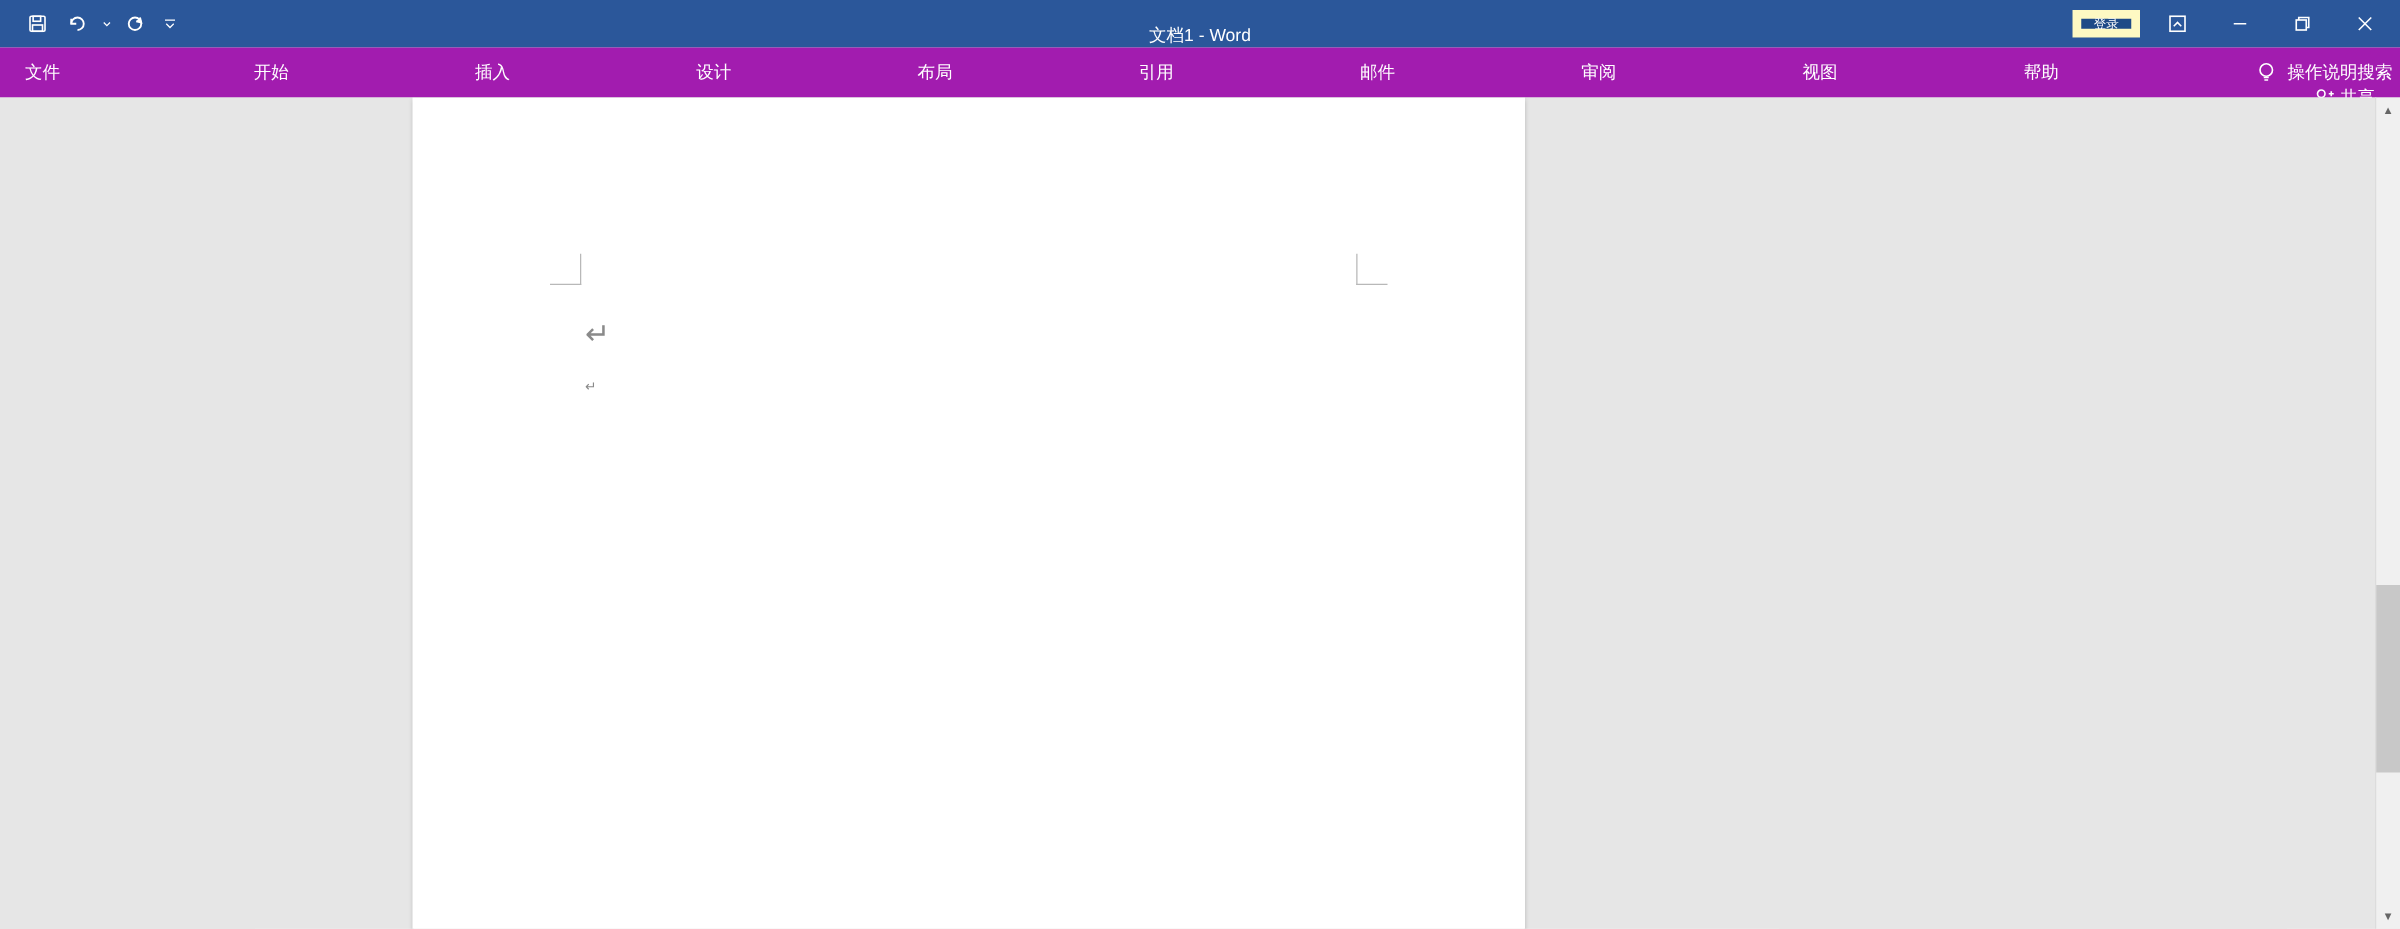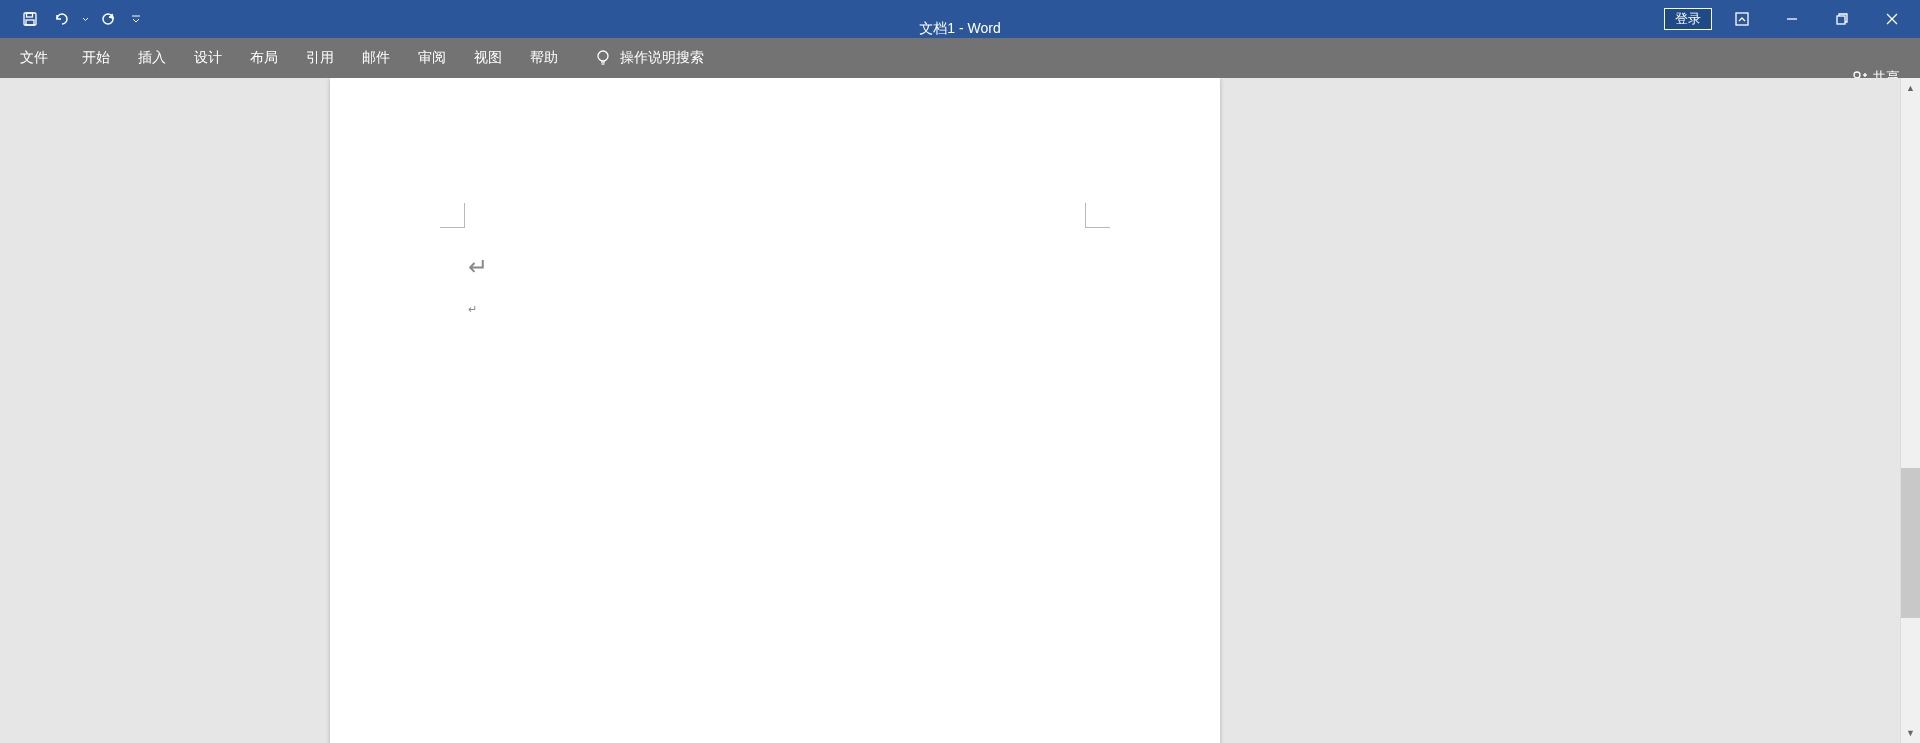--- a/index.html
+++ b/index.html
@@ -62,48 +62,49 @@
       top: 0;
       height: 100%;
       display: flex;
       align-items: center;
       gap: 10px;
       padding-right: 8px;
     }
     
     .login-btn {
       background: #1e4a87;
-      border: 1px solid #fef9c3;
+      border: 7px solid #fef9c3;
       padding: 2px 10px;
-      font-size: 13px;
+      font-size: 10px;
       color: white;
       cursor: pointer;
       height: 22px;
       display: flex;
       align-items: center;
     }
     
     .win-btn {
       width: 40px;
       height: 30px;
       display: flex;
       align-items: center;
       justify-content: center;
       cursor: pointer;
     }
     .win-btn svg { stroke: white; fill: none; }
     
     
     .ribbon {
       height: 40px;
-      background: #737373;
+      background: #a21caf;
       display: flex;
       align-items: center;
       color: white;
       position: relative;
+      justify-content: space-between;
     }
     
     .ribbon-tab {
       padding: 0 14px;
       height: 100%;
       display: flex;
       align-items: center;
       font-size: 14px;
       cursor: pointer;
     }

